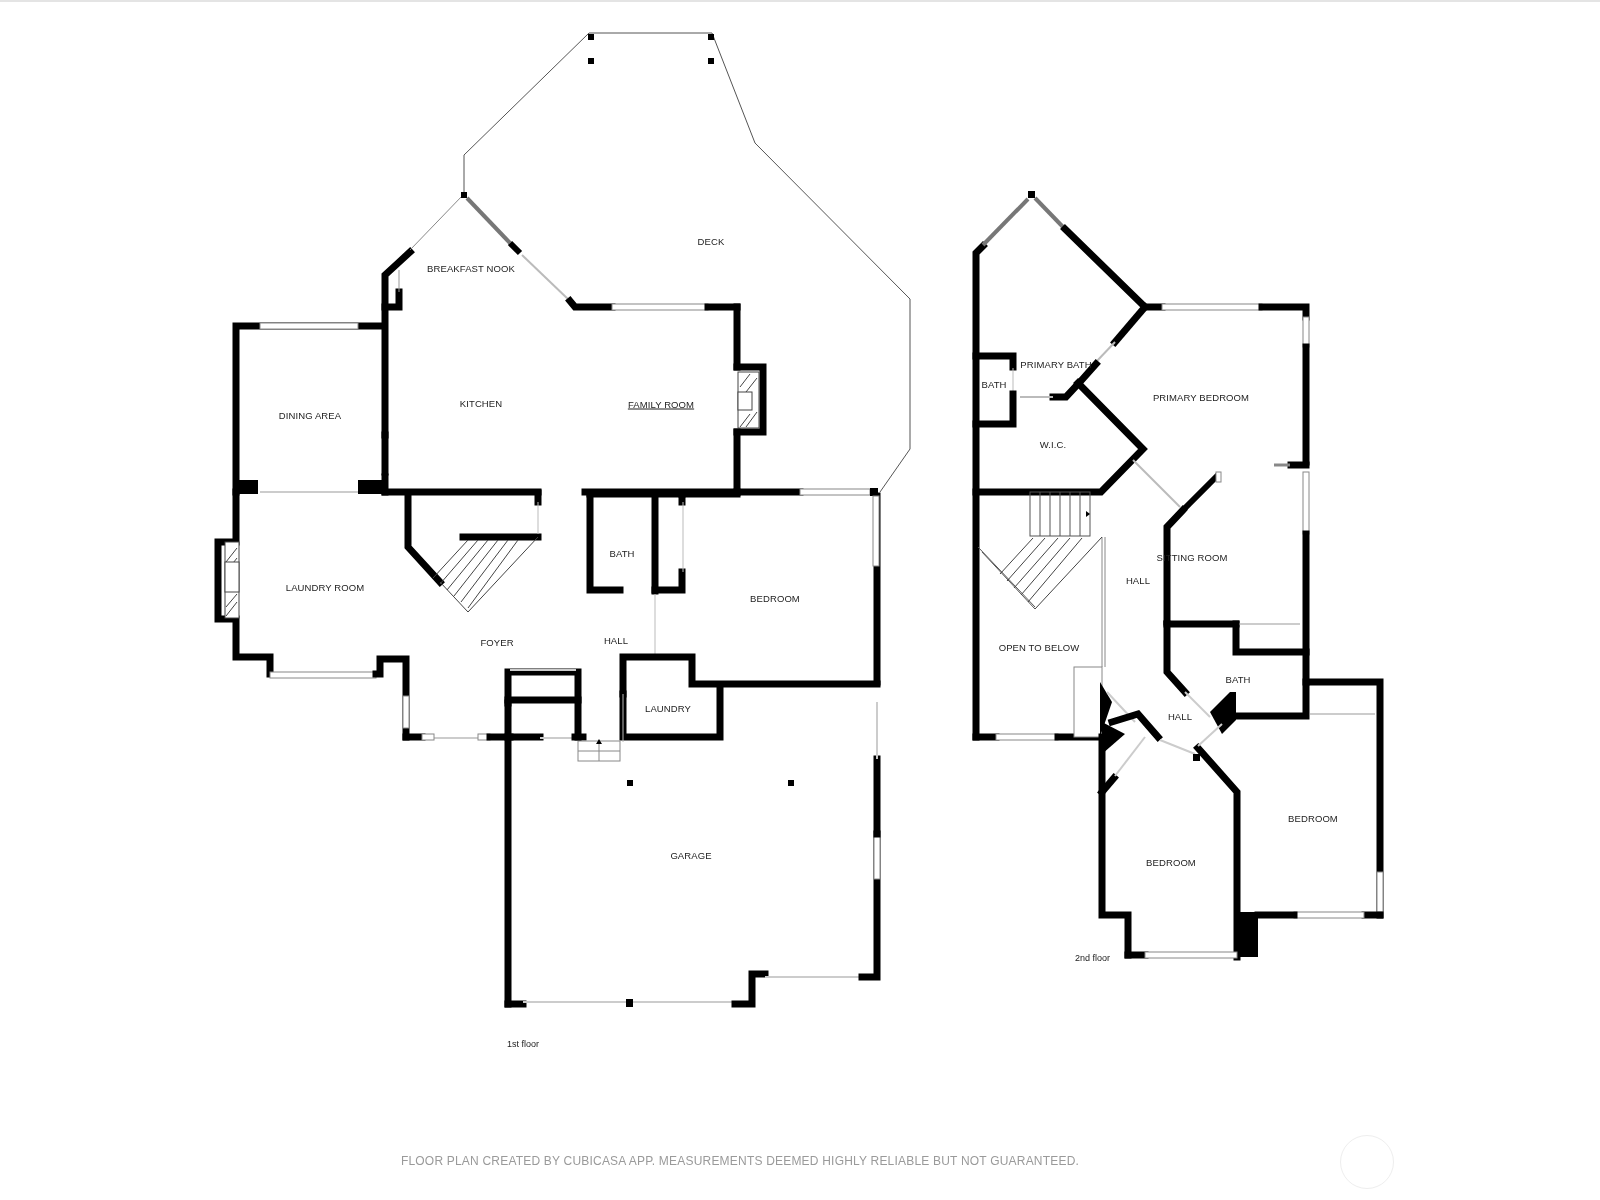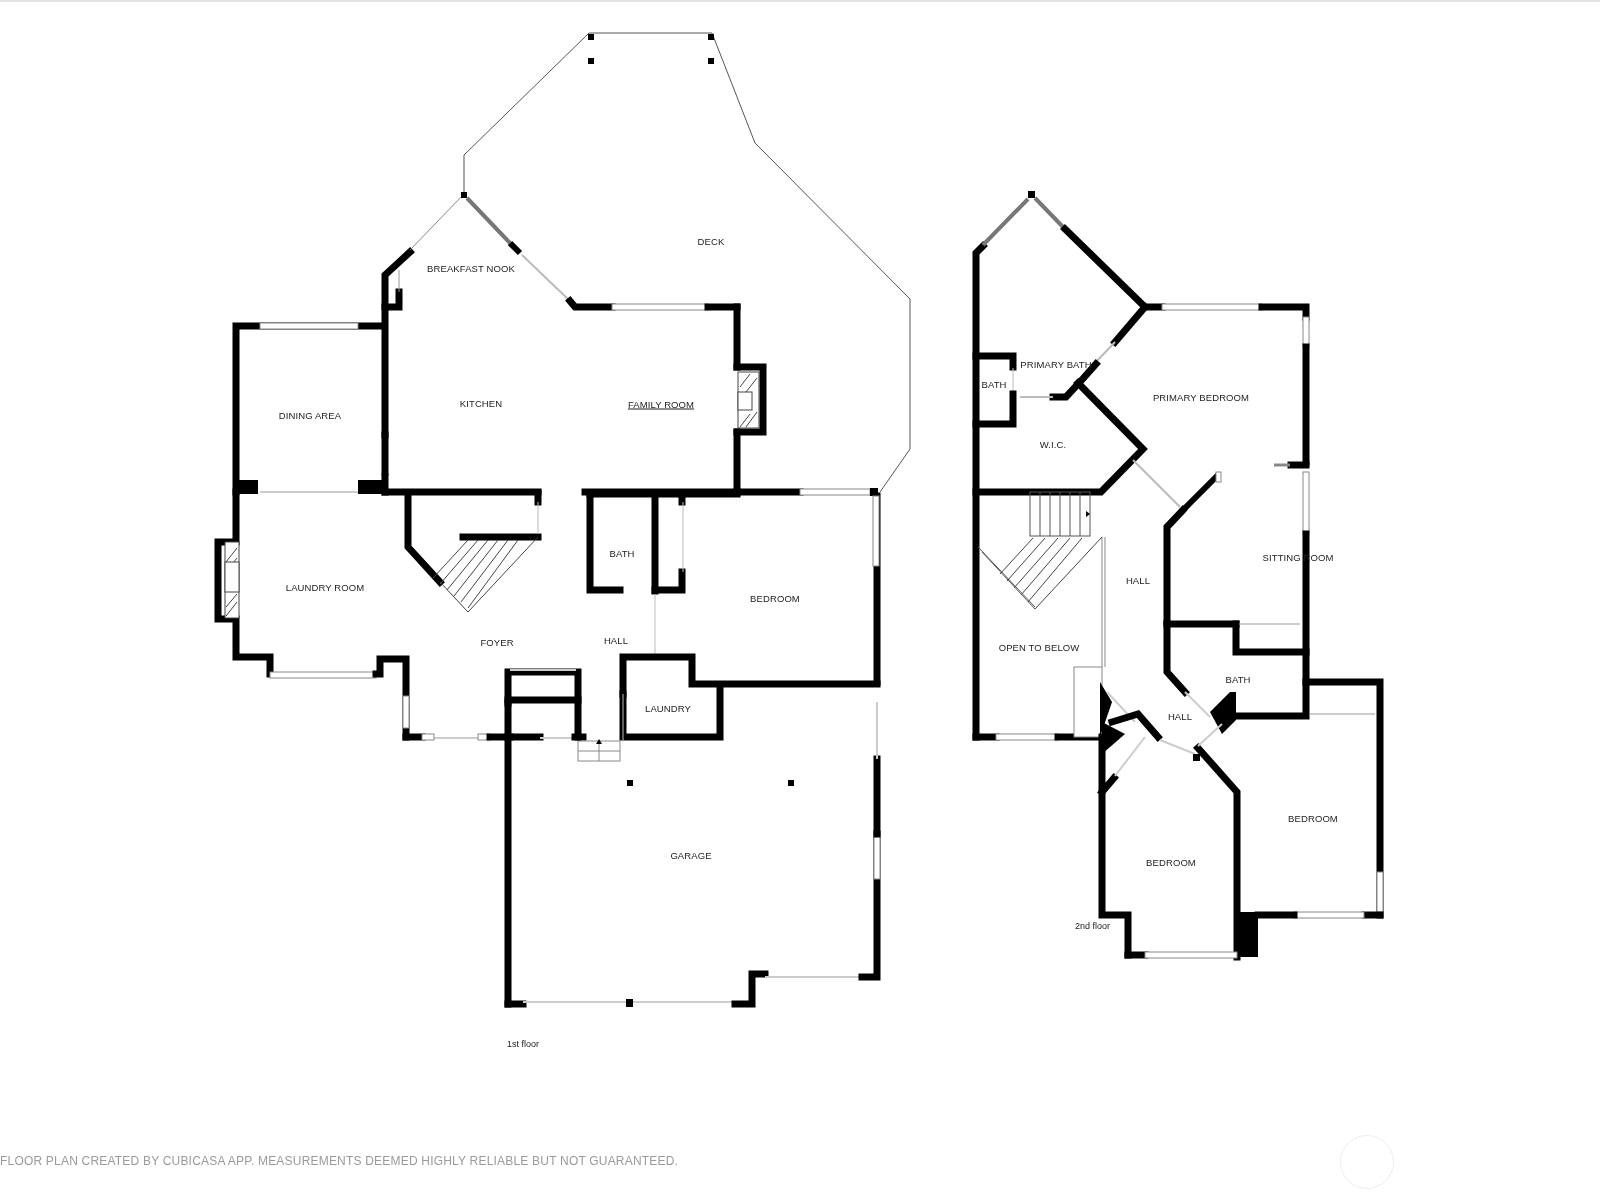--- a/index.html
+++ b/index.html
@@ -9,21 +9,21 @@
            border-top: 2px solid #e4e4e4; box-sizing: border-box; }
   svg.plan { position: absolute; left: 0; top: 0; width: 1600px; height: 1200px; }
   .w { stroke: #000; stroke-width: 7; fill: none; stroke-linecap: square; stroke-linejoin: miter; }
   .thin { stroke: #555; stroke-width: 1; fill: none; }
   .win { fill: #fff; stroke: #888; stroke-width: 1; }
   .hatch { stroke: #444; stroke-width: 1; }
   .blk { fill: #000; }
   .room-label { position: absolute; font-size: 9.5px; color: #222; letter-spacing: 0.1px;
                 transform: translate(-50%, -50%); white-space: nowrap; }
   .floor-label { position: absolute; font-size: 9px; color: #222; white-space: nowrap; }
-  .footer { position: absolute; left: 0; width: 1480px; top: 1152px; text-align: left;
+  .footer { position: absolute; left: 0; width: 1480px; top: 1152px; text-align: center;
             font-size: 12px; color: #9a9a9a; letter-spacing: 0.2px; }
   .watermark { position: absolute; left: 1340px; top: 1133px; width: 52px; height: 52px;
                border: 1.5px solid #eeeeee; border-radius: 50%; }
 </style>
 </head>
 <body>
 
 <div class="frame">
 
 <svg class="plan" viewBox="0 0 1600 1200" xmlns="http://www.w3.org/2000/svg">
@@ -244,25 +244,25 @@
 <div class="room-label" style="left:497px;top:640px;">FOYER</div>
 <div class="room-label" style="left:616px;top:638px;">HALL</div>
 <div class="room-label" style="left:668px;top:706px;">LAUNDRY</div>
 <div class="room-label" style="left:691px;top:853px;">GARAGE</div>
 <div class="floor-label" style="left:507px;top:1037px;">1st floor</div>
 
 <div class="room-label" style="left:1056px;top:318px;margin-top:44px;">PRIMARY BATH</div>
 <div class="room-label" style="left:994px;top:382px;">BATH</div>
 <div class="room-label" style="left:1201px;top:395px;">PRIMARY BEDROOM</div>
 <div class="room-label" style="left:1053px;top:442px;">W.I.C.</div>
-<div class="room-label" style="left:1298px;top:555px;text-align:right;">SITTING ROOM</div>
+<div class="room-label" style="left:1192px;top:555px;text-align:right;">SITTING ROOM</div>
 <div class="room-label" style="left:1138px;top:578px;">HALL</div>
 <div class="room-label" style="left:1039px;top:645px;">OPEN TO BELOW</div>
 <div class="room-label" style="left:1238px;top:677px;">BATH</div>
 <div class="room-label" style="left:1180px;top:714px;">HALL</div>
 <div class="room-label" style="left:1313px;top:816px;">BEDROOM</div>
 <div class="room-label" style="left:1171px;top:860px;">BEDROOM</div>
-<div class="floor-label" style="left:1075px;top:919px;">2nd floor</div>
+<div class="floor-label" style="left:1075px;top:951px;">2nd floor</div>
 
 <div class="footer">FLOOR PLAN CREATED BY CUBICASA APP. MEASUREMENTS DEEMED HIGHLY RELIABLE BUT NOT GUARANTEED.</div>
 <div class="watermark"></div>
 
 </div>
 
 </body></html>

